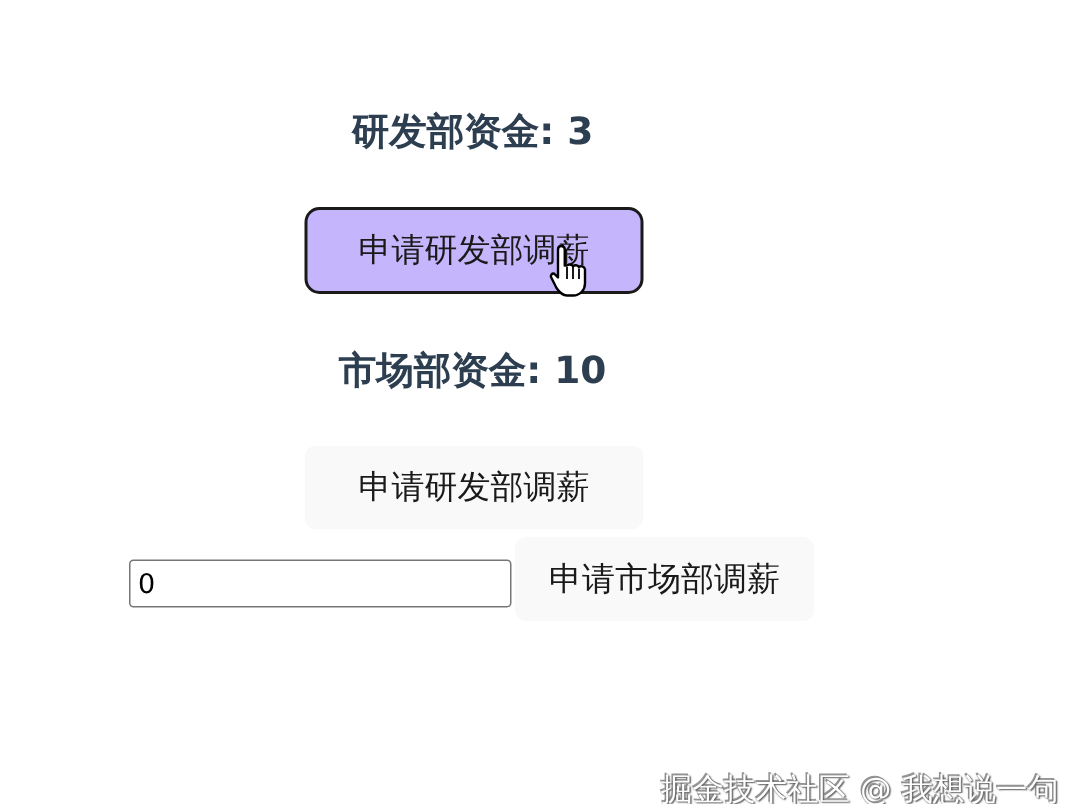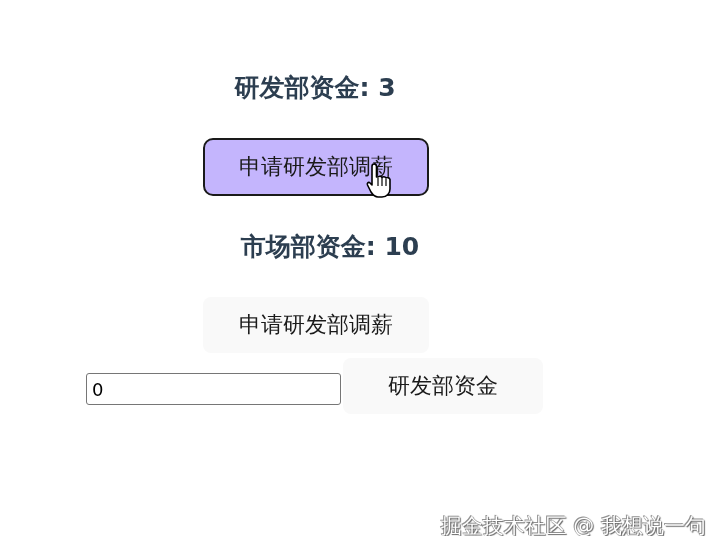--- a/index.html
+++ b/index.html
@@ -20,21 +20,21 @@
       position: absolute;
       left: 0;
       width: 630px;
       text-align: center;
       font-weight: bold;
       font-size: 25px;
       color: #2c3e50;
       letter-spacing: 0px;
     }
     .h1 { top: 71px; }
-    .h2 { top: 230px; padding-left: 15px; }
+    .h2 { top: 230px; }
     .btn {
       position: absolute;
       box-sizing: border-box;
       height: 56px;
       background: #f9f9f9;
       border: 2px solid transparent;
       border-radius: 8px;
       font-family: "DejaVu Sans", "Liberation Sans", sans-serif;
       font-size: 22px;
       color: #1a1a1a;
@@ -106,21 +106,21 @@
   <div class="heading h1">研发部资金: 3</div>
 
   <button class="btn btn-rd">申请研发部调薪</button>
 
   <div class="heading h2">市场部资金: 10</div>
 
   <button class="btn btn-mk">申请研发部调薪</button>
 
   <input class="amount-input" type="text" value="0" style="">
 
-  <button class="btn btn-all">研发部资金</button>
+  <button class="btn btn-all">申请市场部调薪</button>
 
   <svg class="cursor" viewBox="0 0 30 40" xmlns="http://www.w3.org/2000/svg">
     <path d="M9 2 C10.5 2 11.5 3 11.5 4.5 L11.5 15 L13 15 C14 14 16 14 17 15.5 C18 14.5 20 14.5 21 16 C22 15 24.5 15.5 25 17.5 L25 27 C25 31 22 35 17 35 L13 35 C10 35 8 33 6 30 L2.5 23 C1.8 21.5 3 20 4.5 20.5 L7 23 L7 4.5 C7 3 7.8 2 9 2 Z" fill="#ffffff" stroke="#000000" stroke-width="1.6" stroke-linejoin="round"></path>
     <line x1="13" y1="16" x2="13" y2="24" stroke="#000" stroke-width="1.2"></line>
     <line x1="17" y1="16" x2="17" y2="24" stroke="#000" stroke-width="1.2"></line>
     <line x1="21" y1="17" x2="21" y2="24" stroke="#000" stroke-width="1.2"></line>
   </svg>
 
   <div class="watermark">掘金技术社区 @ 我想说一句</div>
 </div>

